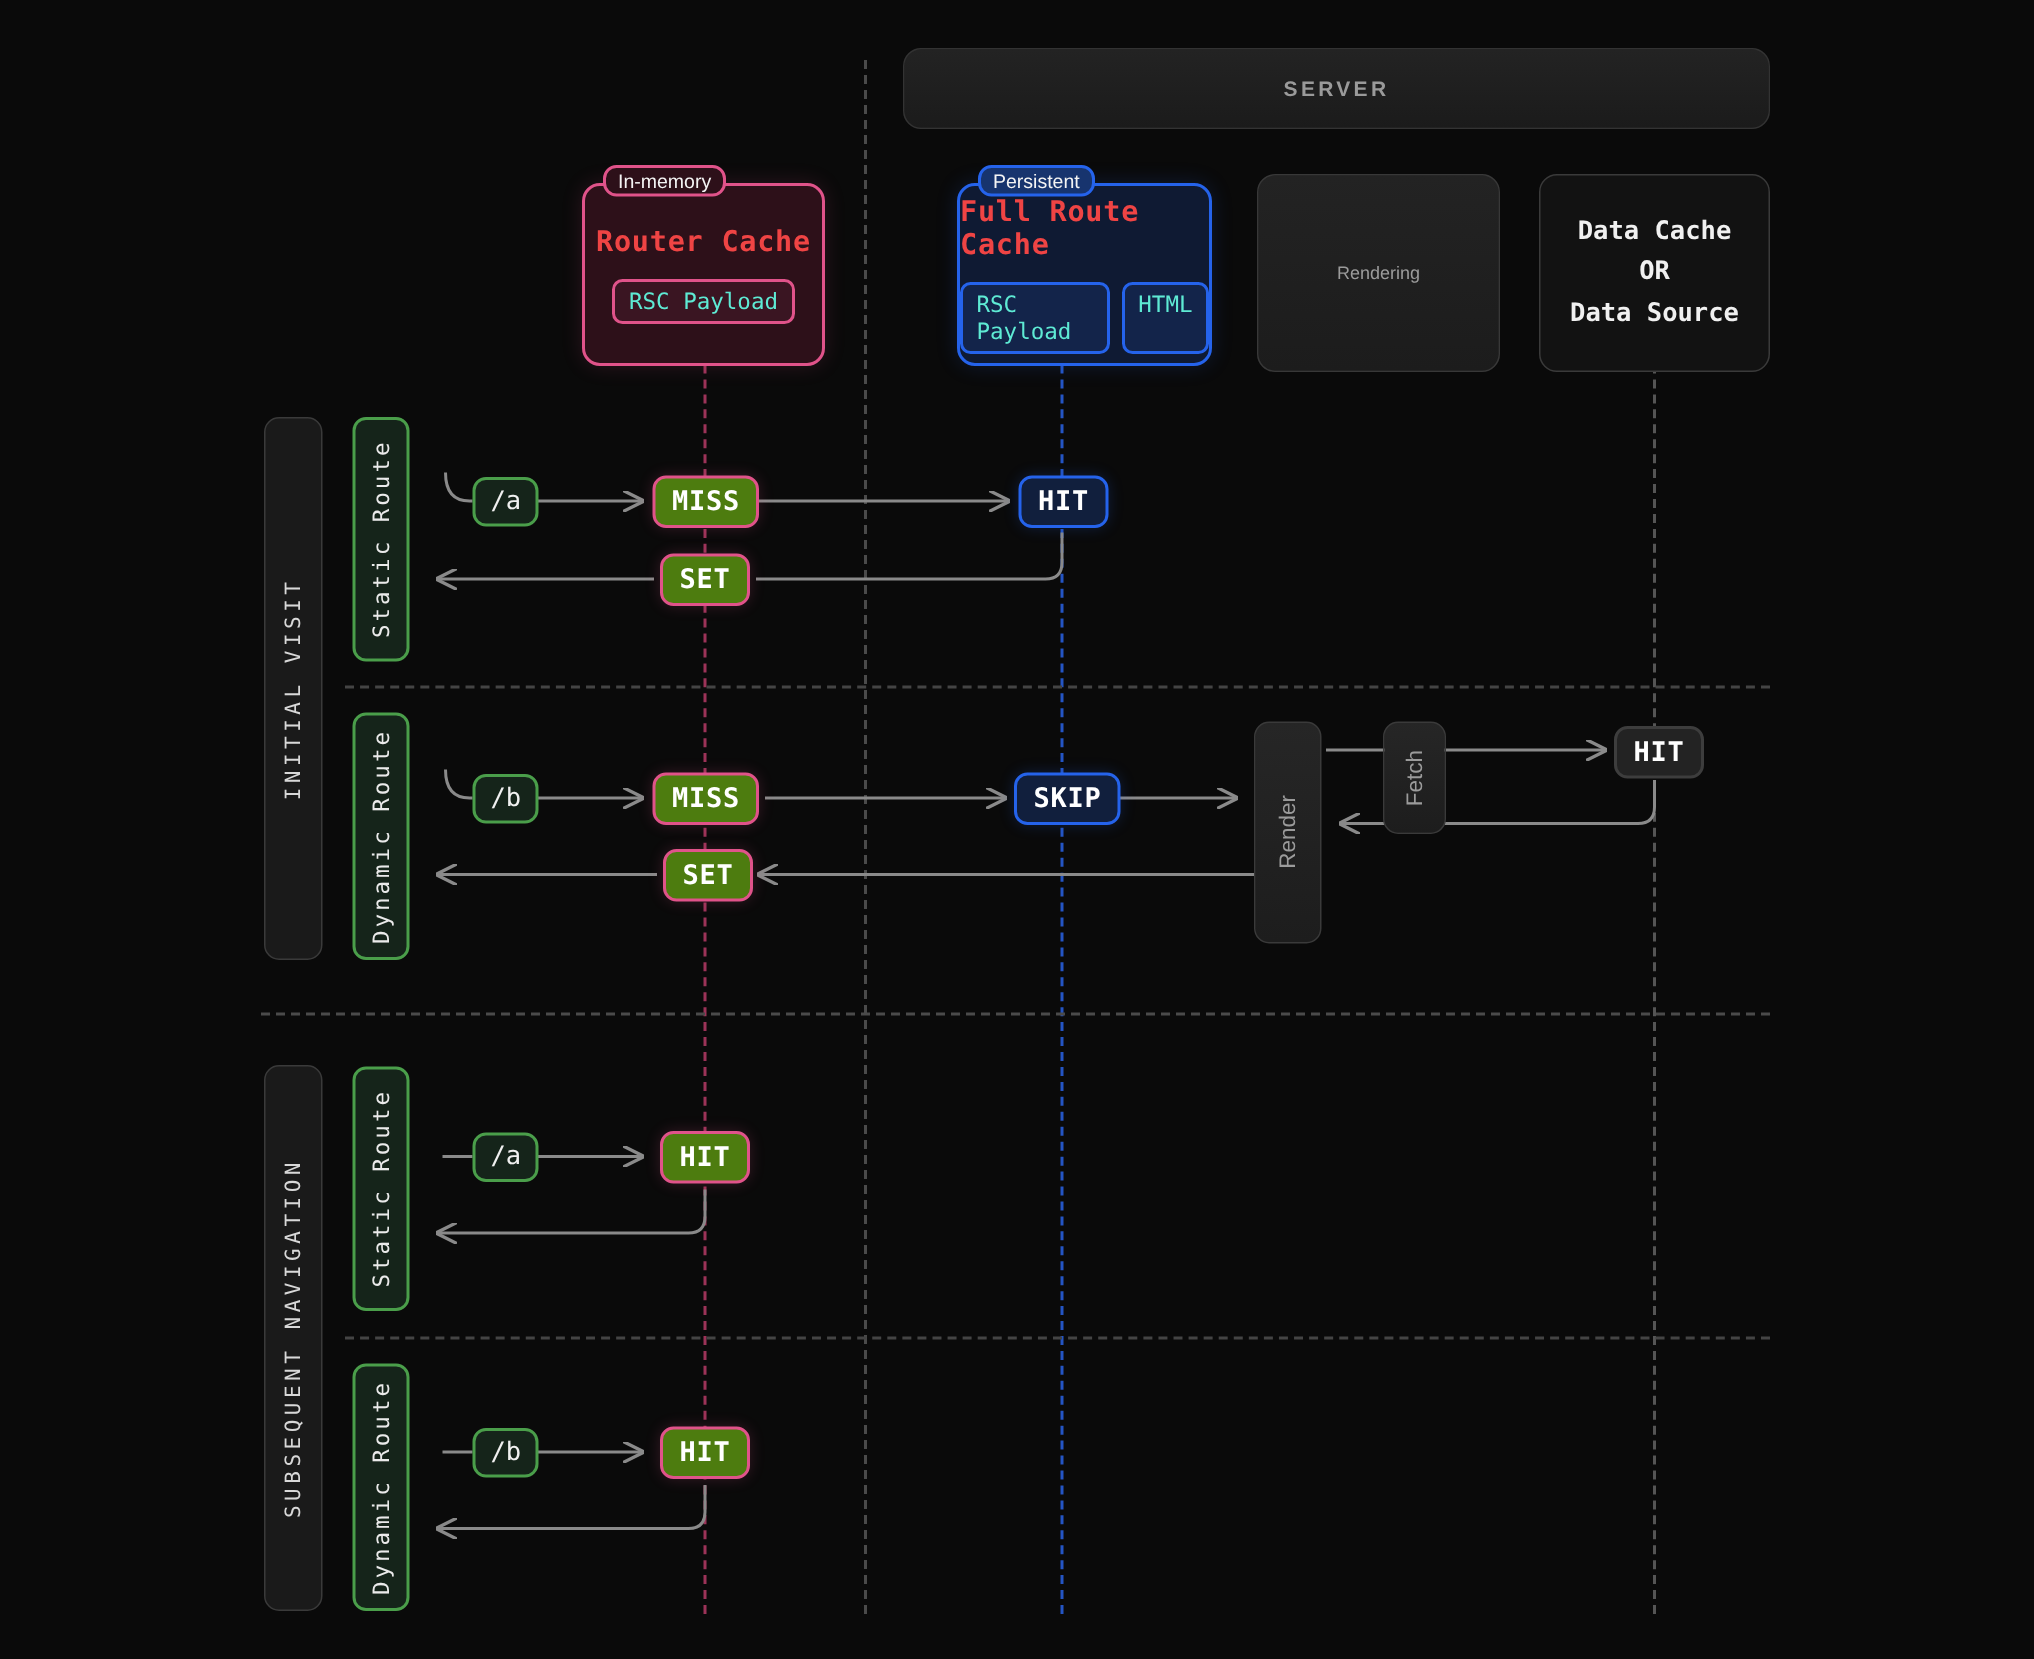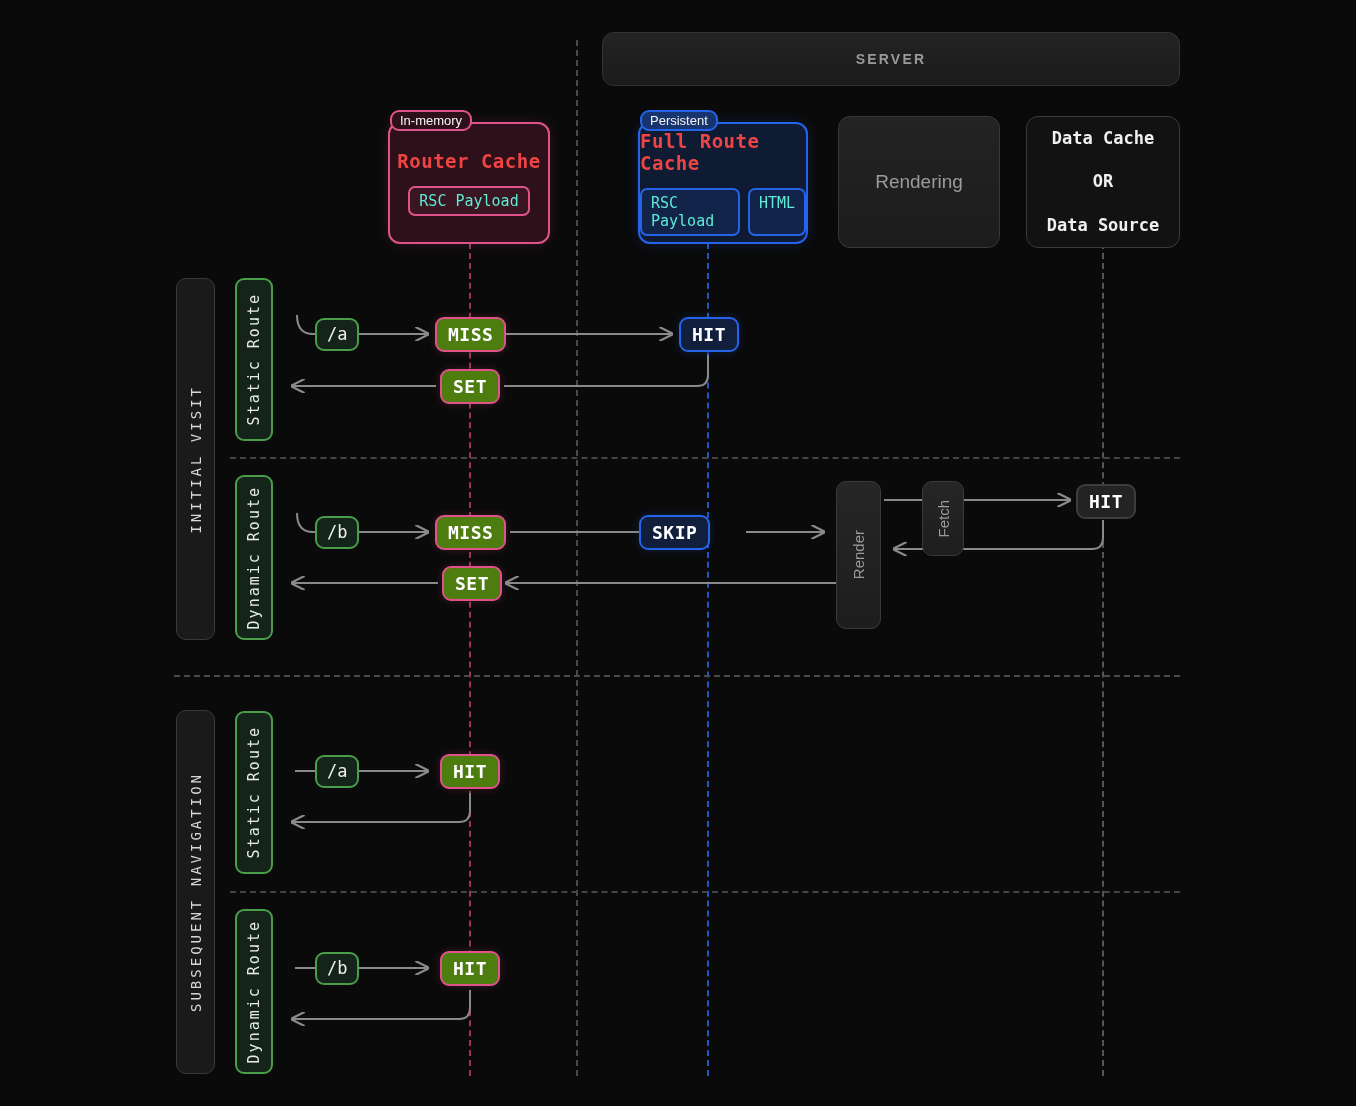--- a/index.html
+++ b/index.html
@@ -51,21 +51,21 @@
   .cachebox .title {
     font-size: 19px; font-weight: 700; color: #ef4444;
     letter-spacing: .5px;
   }
   .chiprow { display: flex; gap: 8px; }
   .chip {
     border-width: 2px; border-style: solid; border-radius: 7px;
     padding: 4px 9px; font-size: 15px; color: #5eead4;
   }
   .tag {
-    position: absolute; top: -14px; left: 0;
+    position: absolute; top: -14px; left: 12px;
     border-width: 2px; border-style: solid; border-radius: 9px;
     padding: 1px 8px; font-size: 13px;
     font-family: "Liberation Sans", sans-serif;
     color: #f4f4f4;
   }
 
   #box-router {
     left: 388px; top: 122px; width: 162px; height: 122px;
     border-color: #e0538a; background: #2d1019;
     box-shadow: 0 0 14px rgba(224,83,138,.16);
@@ -80,28 +80,28 @@
     margin-left: 36px;
   }
   #box-fullroute .tag { border-color:#2563eb; background:#17346e; }
   #box-fullroute .chip { border-color:#2563eb; background:#13244a; }
 
   #box-rendering {
     left: 838px; top: 116px; width: 162px; height: 132px;
     border: 1px solid #383838; border-radius: 12px;
     background: linear-gradient(180deg,#232323,#1c1c1c);
     position: absolute; display:flex; align-items:center; justify-content:center;
-    font-family:"Liberation Sans",sans-serif; font-size:19px; color:#9b9b9b;
+    font-family:"Liberation Sans",sans-serif; font-size:12px; color:#9b9b9b;
   }
   #box-datasource {
     left: 1026px; top: 116px; width: 154px; height: 132px;
     border: 1px solid #3a3a3a; border-radius: 12px;
     background: #121212;
     position: absolute; display:flex; flex-direction:column;
-    align-items:center; justify-content:center; gap:18px;
+    align-items:center; justify-content:center; gap:2px;
     font-size:17px; font-weight:700; color:#f0f0f0; line-height:1.5;
   }
 
   
   .vlabel {
     position: absolute;
     border: 1px solid #3a3a3a;
     border-radius: 10px;
     background: #1a1a1a;
     display: flex; align-items: center; justify-content: center;
@@ -274,21 +274,21 @@
     </g>
   </svg>
 
   <div class="pathpill" style="left:315px; top:318px;">/a</div>
   <div class="badge pink" style="left:435px; top:317px;">MISS</div>
   <div class="badge blue" style="left:679px; top:317px;">HIT</div>
   <div class="badge pink" style="left:440px; top:369px;">SET</div>
 
   <div class="pathpill" style="left:315px; top:516px;">/b</div>
   <div class="badge pink" style="left:435px; top:515px;">MISS</div>
-  <div class="badge blue" style="left:639px; top:515px;">SKIP</div>
+  <div class="badge blue" style="left:676px; top:515px;">SKIP</div>
   <div class="badge gray" style="left:1076px; top:484px;">HIT</div>
   <div class="badge pink" style="left:442px; top:566px;">SET</div>
 
   <div class="procbox" id="proc-render">
     <span>Render</span>
   </div>
   <div class="procbox" id="proc-fetch">
     <span>Fetch</span>
   </div>
 

